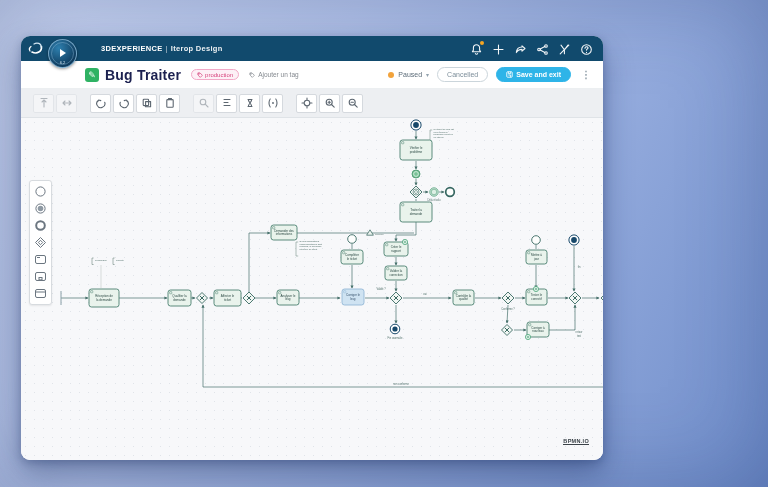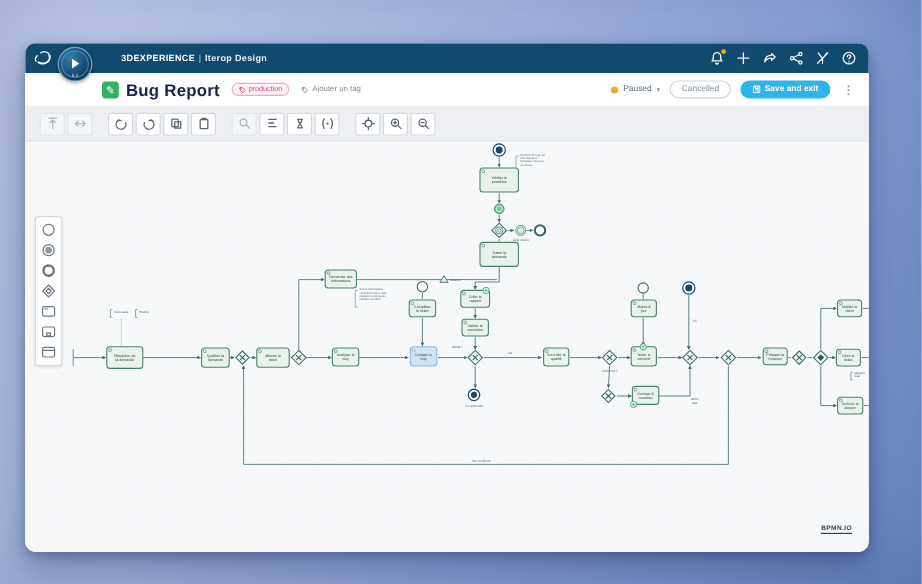--- a/index.html
+++ b/index.html
@@ -1,20 +1,20 @@
 <!DOCTYPE html>
 <html><head>
 <meta charset="utf-8">
 <style>
   html,body{margin:0;padding:0;}
   body{width:768px;height:487px;position:relative;overflow:hidden;
        font-family:"Liberation Sans",sans-serif;
        background:linear-gradient(118deg,#ccd7f2 0%,#b3c3e9 35%,#94abdd 65%,#6f8dca 100%);}
   .vignette{position:absolute;inset:0;box-shadow:inset 0 0 90px rgba(25,45,105,.28);pointer-events:none;}
-  .window{position:absolute;left:21px;top:36px;width:703px;height:424px;background:#fff;
+  .window{position:absolute;left:21px;top:36px;width:582px;height:424px;background:#fff;
           border-radius:9px;overflow:hidden;
           box-shadow:0 14px 30px rgba(22,42,92,.4),0 3px 8px rgba(22,42,92,.28);}
   
   .navbar{height:25px;background:#114a6d;display:flex;align-items:center;padding:0 10px 0 6px;position:relative;}
   .ds-logo{width:22px;height:18px;flex:0 0 auto;}
   .compass{position:absolute;left:27px;top:3px;width:27px;height:27px;border-radius:50%;z-index:3;
            background:radial-gradient(circle at 36% 30%,#2e7fae,#0f3c5e 72%);
            border:1px solid rgba(150,195,225,.75);box-shadow:0 1px 3px rgba(0,0,0,.4);}
   .compass .ring{position:absolute;inset:2px;border:1px solid rgba(140,185,215,.45);border-radius:50%;}
   .compass .play{position:absolute;left:11px;top:9px;width:0;height:0;border-left:6px solid #fff;
@@ -119,21 +119,21 @@
         <svg viewBox="0 0 13 13">
             <circle cx="6.5" cy="6.5" r="4.8"></circle>
             <path d="M5 5.3c0-2 3-2 3-.4 0 1-1.5 1-1.5 2.2M6.5 9.2v.3"></path>
           </svg>
       </span>
     </div>
   </div>
 
   <div class="header">
     <span class="pencil">✎</span>
-    <span class="title">Bug Report</span>
+    <span class="title">Bug Traiter</span>
     <span class="badge">
       <svg viewBox="0 0 10 10">
           <path d="M1.5 5V1.5h3.5L9 5.5 5.5 9z"></path>
           <circle cx="3.2" cy="3.2" r=".7"></circle>
         </svg>
       <span>production</span>
     </span>
     <span class="addtag">
       <svg viewBox="0 0 10 10">
           <path d="M1.5 5V1.5h3.5L9 5.5 5.5 9z"></path>

